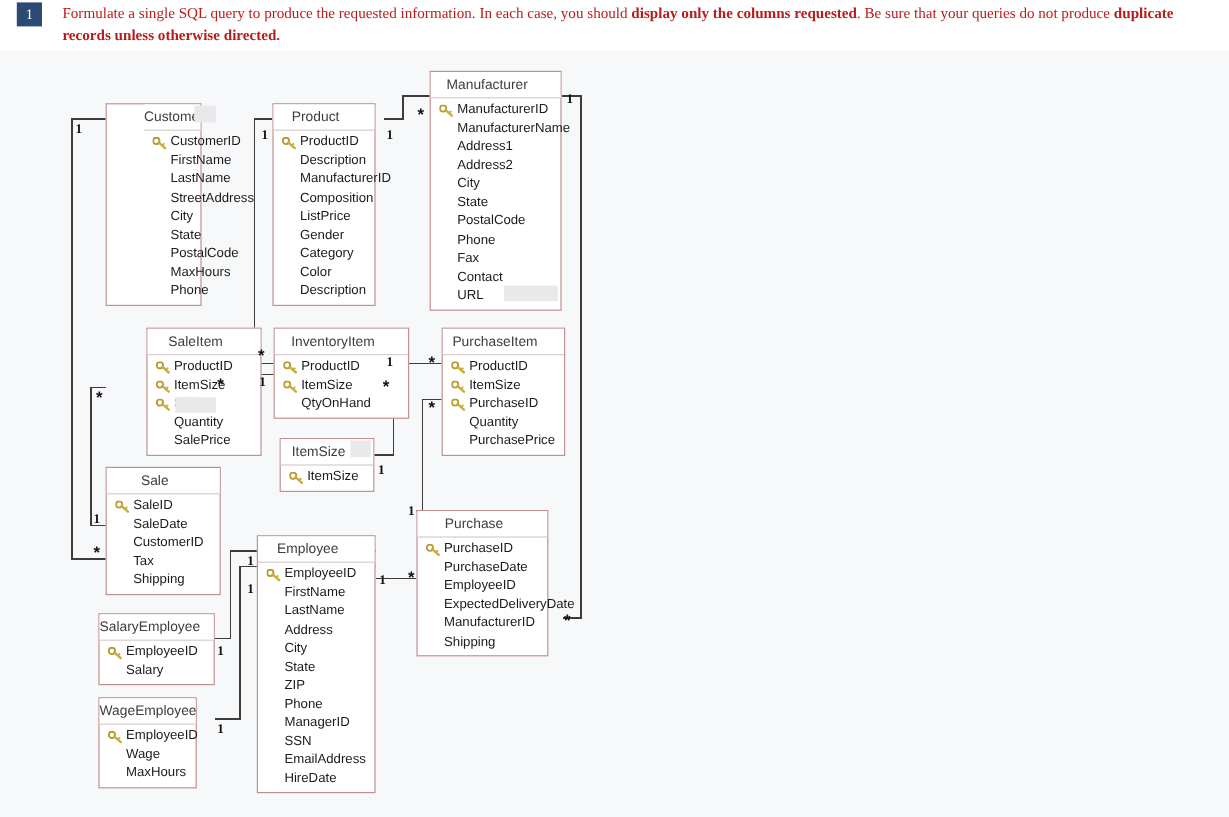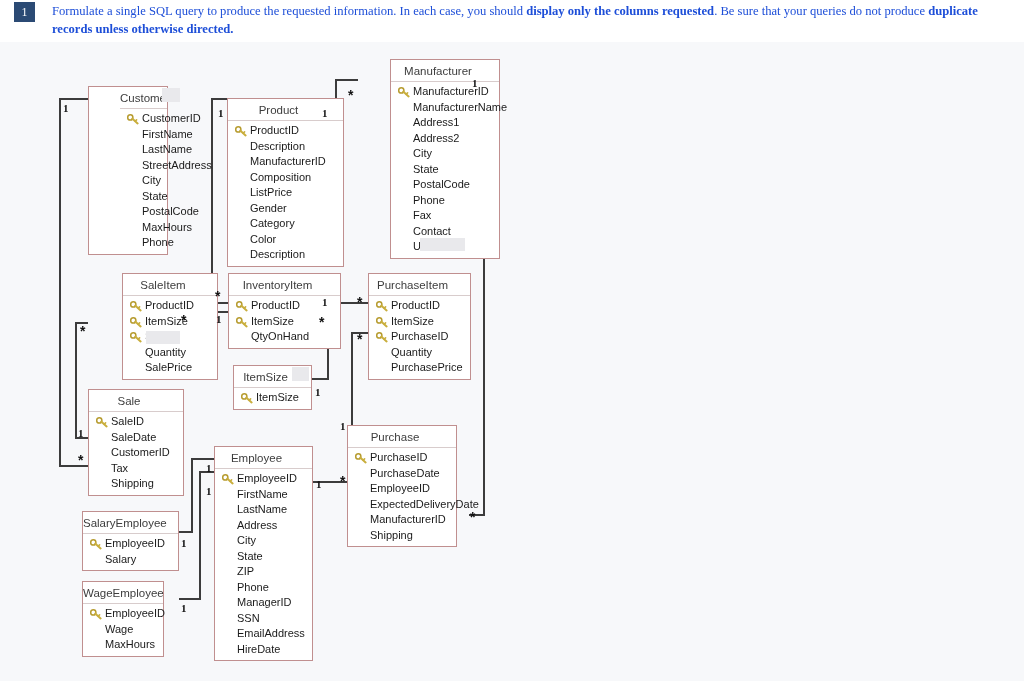--- a/index.html
+++ b/index.html
@@ -34,21 +34,21 @@
     line-height: 20px;
     text-align: center;
   }
   #question-text {
     position: absolute;
     left: 52px; top: 3px;
     width: 960px;
     font-family: "Liberation Serif", serif;
     font-size: 12.6px;
     line-height: 17.5px;
-    color: #1d4ed8;
+    color: #b91c1c;
   }
   #question-text b { font-weight: bold; }
 
   
   #diagram-canvas {
     position: absolute;
     left: 0; top: 42px;
     width: 1024px;
     height: 639px;
     background: #f7f8fa;
@@ -178,41 +178,41 @@
           <div class="field"><span class="fname">FirstName</span></div>
           <div class="field"><span class="fname">LastName</span></div>
           <div class="field"><span class="fname">StreetAddress</span></div>
           <div class="field"><span class="fname">City</span></div>
           <div class="field"><span class="fname">State</span></div>
           <div class="field"><span class="fname">PostalCode</span></div>
           <div class="field"><span class="fname">MaxHours</span></div>
           <div class="field"><span class="fname">Phone</span></div>
         </div>
       </div>
-      <div class="entity" style="left: 227px; top: 56px; width: 117px;">
+      <div class="entity" style="left: 227px; top: 44px; width: 86px;">
         <div class="entity-title">Product</div>
         <div class="entity-fields">
           <div class="field pk"><span class="keyicon">
               <svg viewBox="0 0 12 11" width="12" height="11">
                 <circle cx="3.3" cy="3.4" r="2.6" fill="none" stroke="#b69b2e" stroke-width="1.5"></circle>
                 <path d="M5.2 4.6 L10.6 9.4" stroke="#c9ae3d" stroke-width="2" stroke-linecap="round"></path>
                 <path d="M8.2 7.2 L9.6 5.9" stroke="#c9ae3d" stroke-width="1.6" stroke-linecap="round"></path>
               </svg>
             </span><span class="fname">ProductID</span></div>
           <div class="field"><span class="fname">Description</span></div>
           <div class="field"><span class="fname">ManufacturerID</span></div>
           <div class="field"><span class="fname">Composition</span></div>
           <div class="field"><span class="fname">ListPrice</span></div>
           <div class="field"><span class="fname">Gender</span></div>
           <div class="field"><span class="fname">Category</span></div>
           <div class="field"><span class="fname">Color</span></div>
           <div class="field"><span class="fname">Description</span></div>
         </div>
       </div>
-      <div class="entity" style="left: 358px; top: 17px; width: 110px; margin-left: 32px;">
+      <div class="entity" style="left: 358px; top: 17px; width: 110px;">
         <div class="entity-title">Manufacturer</div>
         <div class="entity-fields">
           <div class="field pk"><span class="keyicon">
               <svg viewBox="0 0 12 11" width="12" height="11">
                 <circle cx="3.3" cy="3.4" r="2.6" fill="none" stroke="#b69b2e" stroke-width="1.5"></circle>
                 <path d="M5.2 4.6 L10.6 9.4" stroke="#c9ae3d" stroke-width="2" stroke-linecap="round"></path>
                 <path d="M8.2 7.2 L9.6 5.9" stroke="#c9ae3d" stroke-width="1.6" stroke-linecap="round"></path>
               </svg>
             </span><span class="fname">ManufacturerID</span></div>
           <div class="field"><span class="fname">ManufacturerName</span></div>

